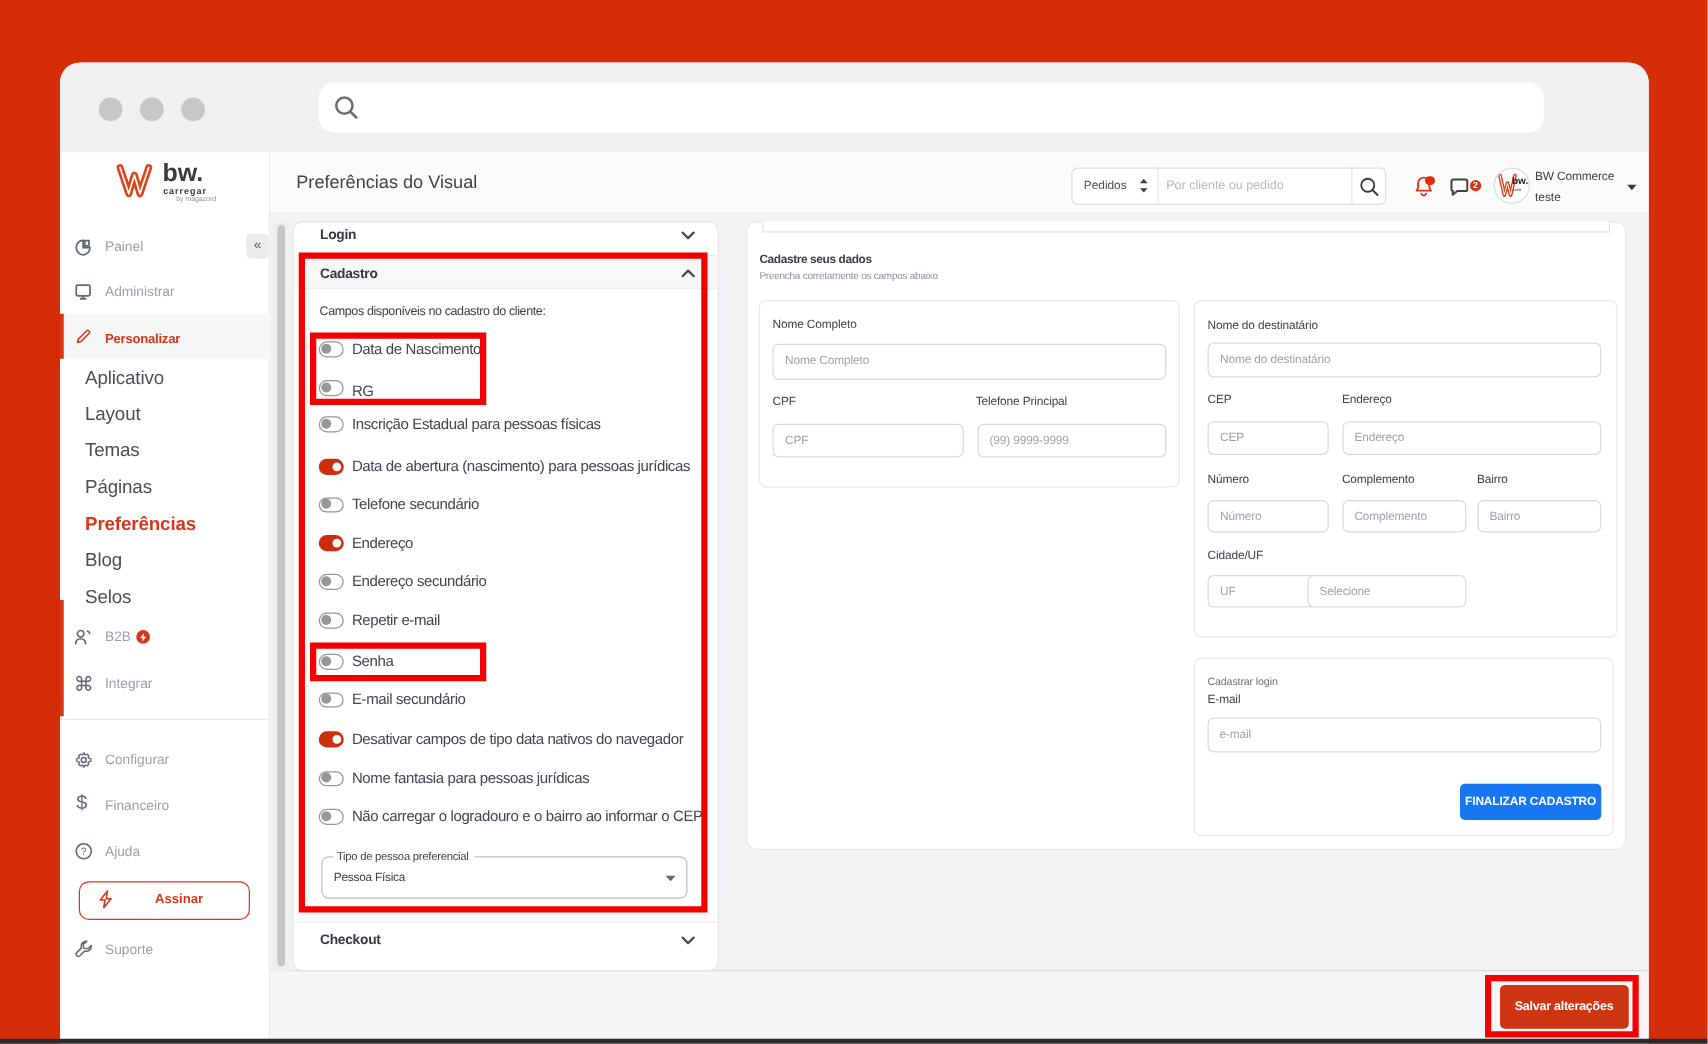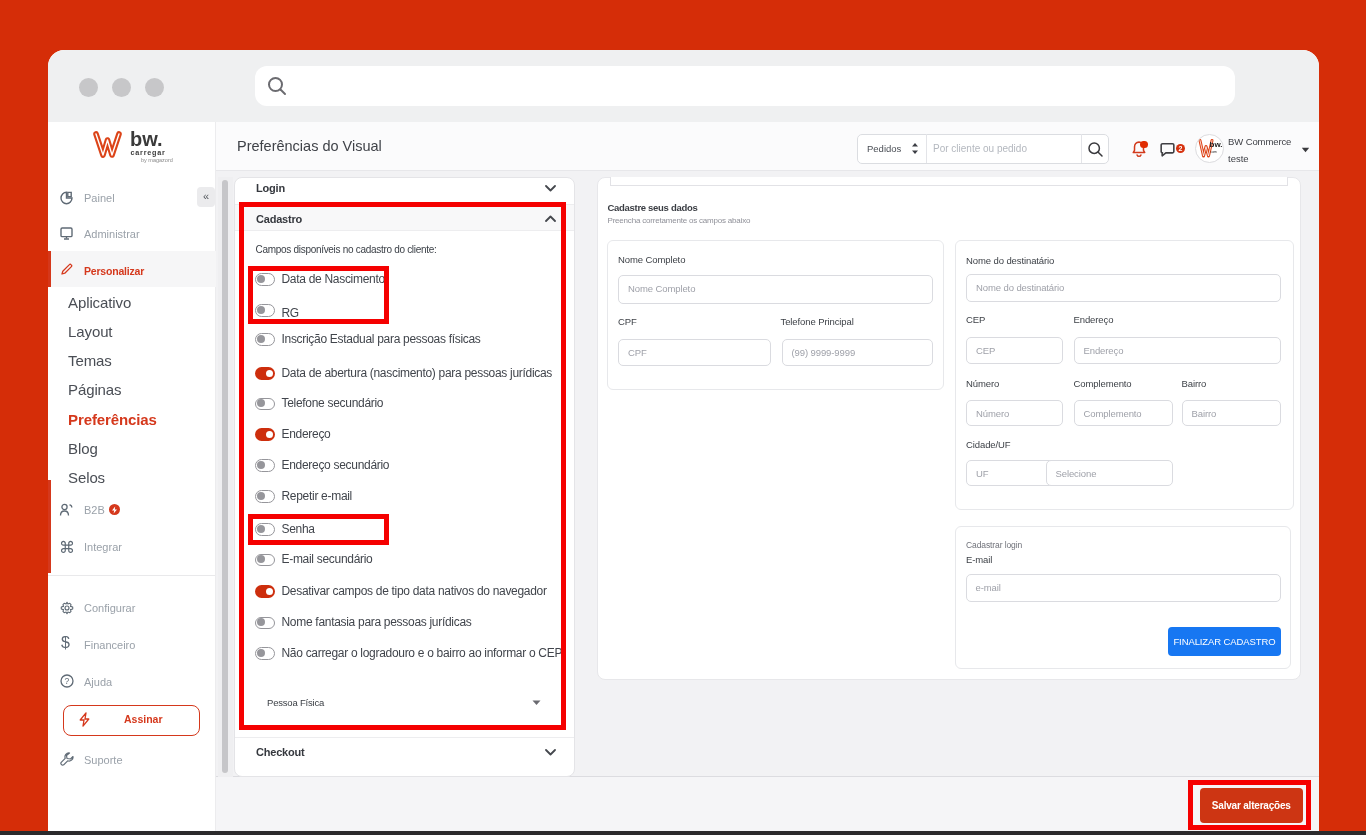--- a/index.html
+++ b/index.html
@@ -200,20 +200,23 @@
       <div class="tlbl" style="top:522.9px">Senha</div>
 <div class="tglrow tg-off" style="top:553.6px"></div>
       <div class="tlbl" style="top:553.1px">E-mail secundário</div>
 <div class="tglrow tg-on" style="top:585.1px"></div>
       <div class="tlbl" style="top:584.6px">Desativar campos de tipo data nativos do navegador</div>
 <div class="tglrow tg-off" style="top:616.6px"></div>
       <div class="tlbl" style="top:616.1px">Nome fantasia para pessoas jurídicas</div>
 <div class="tglrow tg-off" style="top:647.1px"></div>
       <div class="tlbl" style="top:646.6px">Não carregar o logradouro e o bairro ao informar o CEP</div>
 
+<fieldset class="ab" style="left:256.5px;top:680px;width:293.5px;height:39px;border:1px solid #c0c1c6;border-radius:6px">
+<legend style="margin-left:8px;padding:0 4px;font-size:9px;letter-spacing:-.2px;color:#3f4349;white-space:nowrap">Tipo de pessoa preferencial</legend>
+</fieldset>
 <div class="ab" style="left:267px;top:696.5px;font-size:9.5px;line-height:12px;letter-spacing:-.2px;color:#3c4046;white-space:nowrap">Pessoa Física</div>
 <svg class="ab" style="left:532px;top:700px" width="9" height="6" viewBox="0 0 9 6">
         <path d="M0.5 0.5 L4.5 5 L8.5 0.5 Z" fill="#6a6a70"></path>
       </svg>
 
 <div class="ab" style="left:235px;top:736.5px;width:339px;height:1px;background:#ededef"></div>
 <div class="acch" style="top:745.5px">Checkout</div>
 <svg class="ab" style="left:545px;top:749px" width="11" height="7" viewBox="0 0 11 7">
         <path d="M1 1 L5.5 5.5 L10 1" fill="none" stroke="#45484e" stroke-width="1.8" stroke-linecap="round" stroke-linejoin="round"></path>
       </svg>
@@ -242,21 +245,21 @@
 <div class="inp" style="left:966px;top:399.5px;width:97px;height:26px">Número</div>
 <div class="inp" style="left:1073.5px;top:399.5px;width:99.5px;height:26px">Complemento</div>
 <div class="inp" style="left:1181.5px;top:399.5px;width:99px;height:26px">Bairro</div>
 <div class="flbl" style="left:966px;top:438.5px">Cidade/UF</div>
 <div class="inp" style="left:966px;top:459.5px;width:89px;height:26px">UF</div>
 <div class="inp" style="left:1045.5px;top:459.5px;width:127.5px;height:26px">Selecione</div>
 <div class="card" style="left:955px;top:525.5px;width:335.5px;height:143px"></div>
 <div class="ab" style="left:966px;top:540px;font-size:8.5px;line-height:11px;letter-spacing:-.1px;color:#70727a;white-space:nowrap">Cadastrar login</div>
 <div class="flbl" style="left:966px;top:554px">E-mail</div>
 <div class="inp" style="left:965.5px;top:574px;width:315px;height:28px">e-mail</div>
-<div class="ab" style="left:1168px;top:626.5px;width:113px;height:29.5px;background:#1777f2;border-radius:4px;color:#fff;font-size:9.5px;letter-spacing:-.1px;font-weight:400;text-align:center;line-height:29.5px;white-space:nowrap">FINALIZAR CADASTRO</div>
+<div class="ab" style="left:1168px;top:626.5px;width:113px;height:29.5px;background:#1777f2;border-radius:4px;color:#fff;font-size:9.5px;letter-spacing:-.1px;font-weight:700;text-align:center;line-height:29.5px;white-space:nowrap">FINALIZAR CADASTRO</div>
 
 <div class="ab" style="left:1199.5px;top:788px;width:103.5px;height:35px;background:#cd3513;border-radius:4px;color:#fff;font-size:10px;letter-spacing:-.2px;font-weight:700;text-align:center;line-height:35px;white-space:nowrap">Salvar alterações</div>
 
 <div class="redbox" style="left:239px;top:202px;width:327px;height:528px"></div>
 <div class="redbox" style="left:247.5px;top:266px;width:141.5px;height:58px"></div>
 <div class="redbox" style="left:247.5px;top:514px;width:141px;height:31px"></div>
 <div class="redbox" style="left:1187.5px;top:780px;width:123.5px;height:50px"></div>
 </div>
   </div>
 <div class="darkbar"></div>

